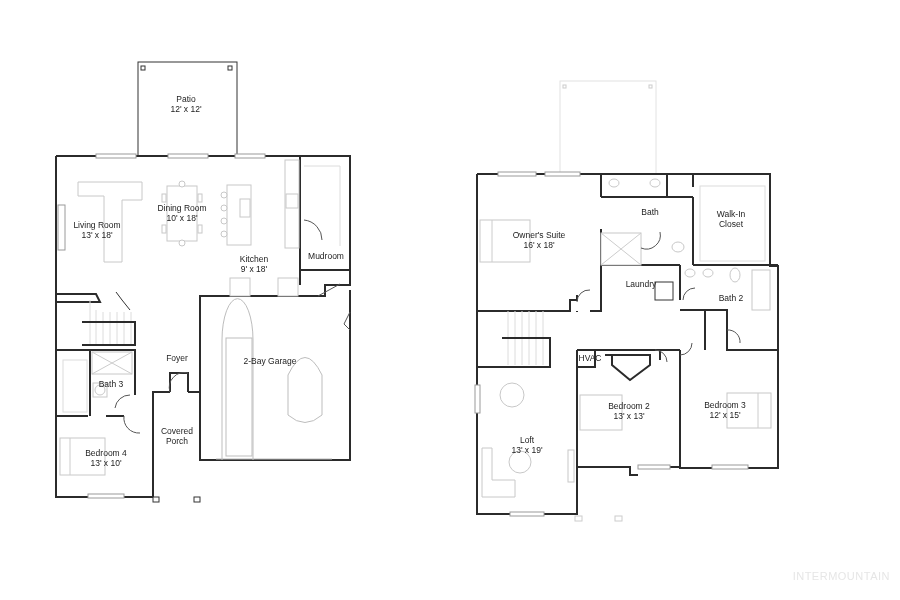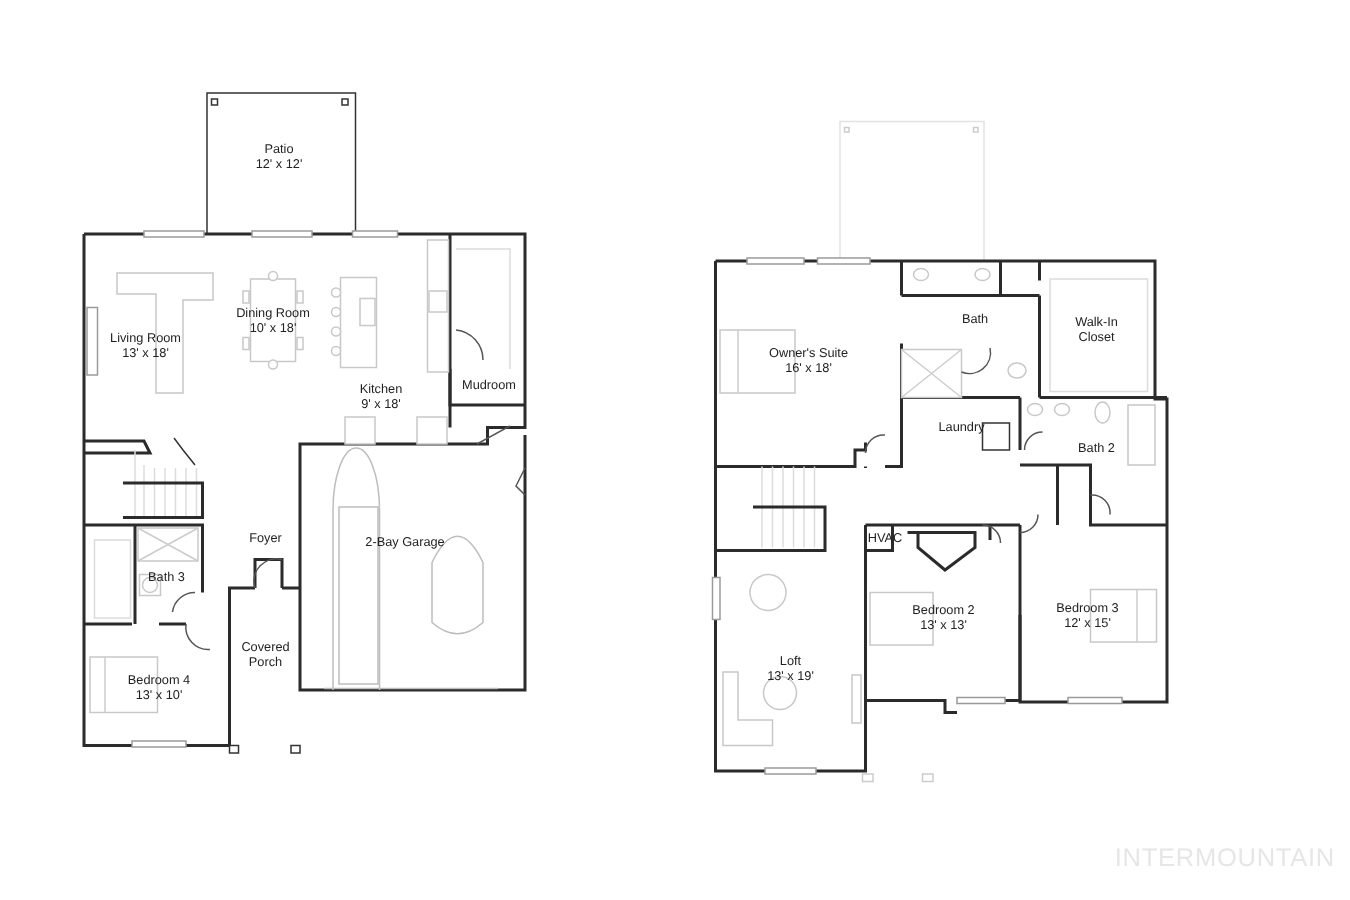--- a/index.html
+++ b/index.html
@@ -5,21 +5,21 @@
   html, body { margin: 0; padding: 0; background: #ffffff; }
   body { width: 900px; height: 600px; position: relative; overflow: hidden; font-family: "Liberation Sans", sans-serif; }
   svg { position: absolute; left: 0; top: 0; }
   .wall { stroke: #2b2b2b; stroke-width: 2; fill: none; }
   .thin { stroke: #bdbdbd; stroke-width: 1; fill: none; }
   .fix { stroke: #c8c8c8; stroke-width: 1; fill: #ffffff; }
   .light { stroke: #dcdcdc; stroke-width: 1; fill: none; }
   .win { stroke: #9a9a9a; stroke-width: 1; fill: #ffffff; }
   .door { stroke: #555; stroke-width: 1; fill: none; }
   .lbl { font-family: "Liberation Sans", sans-serif; font-size: 8.5px; fill: #222; text-anchor: middle; }
-  .wm { position: absolute; right: 10px; bottom: 18px; font-family: "Liberation Sans", sans-serif; font-size: 17px; color: #e6e6e6; letter-spacing: 0.5px; }
+  .wm { position: absolute; right: 10px; bottom: 18px; font-family: "Liberation Sans", sans-serif; font-size: 11px; color: #e6e6e6; letter-spacing: 0.5px; }
 </style>
 </head>
 <body>
 
 <svg width="900" height="600" viewBox="0 0 900 600">
 
   <g>
 
     <rect x="138" y="62" width="99" height="94" fill="none" stroke="#333" stroke-width="1"></rect>
     <rect x="141" y="66" width="4" height="4" fill="none" stroke="#333"></rect>

